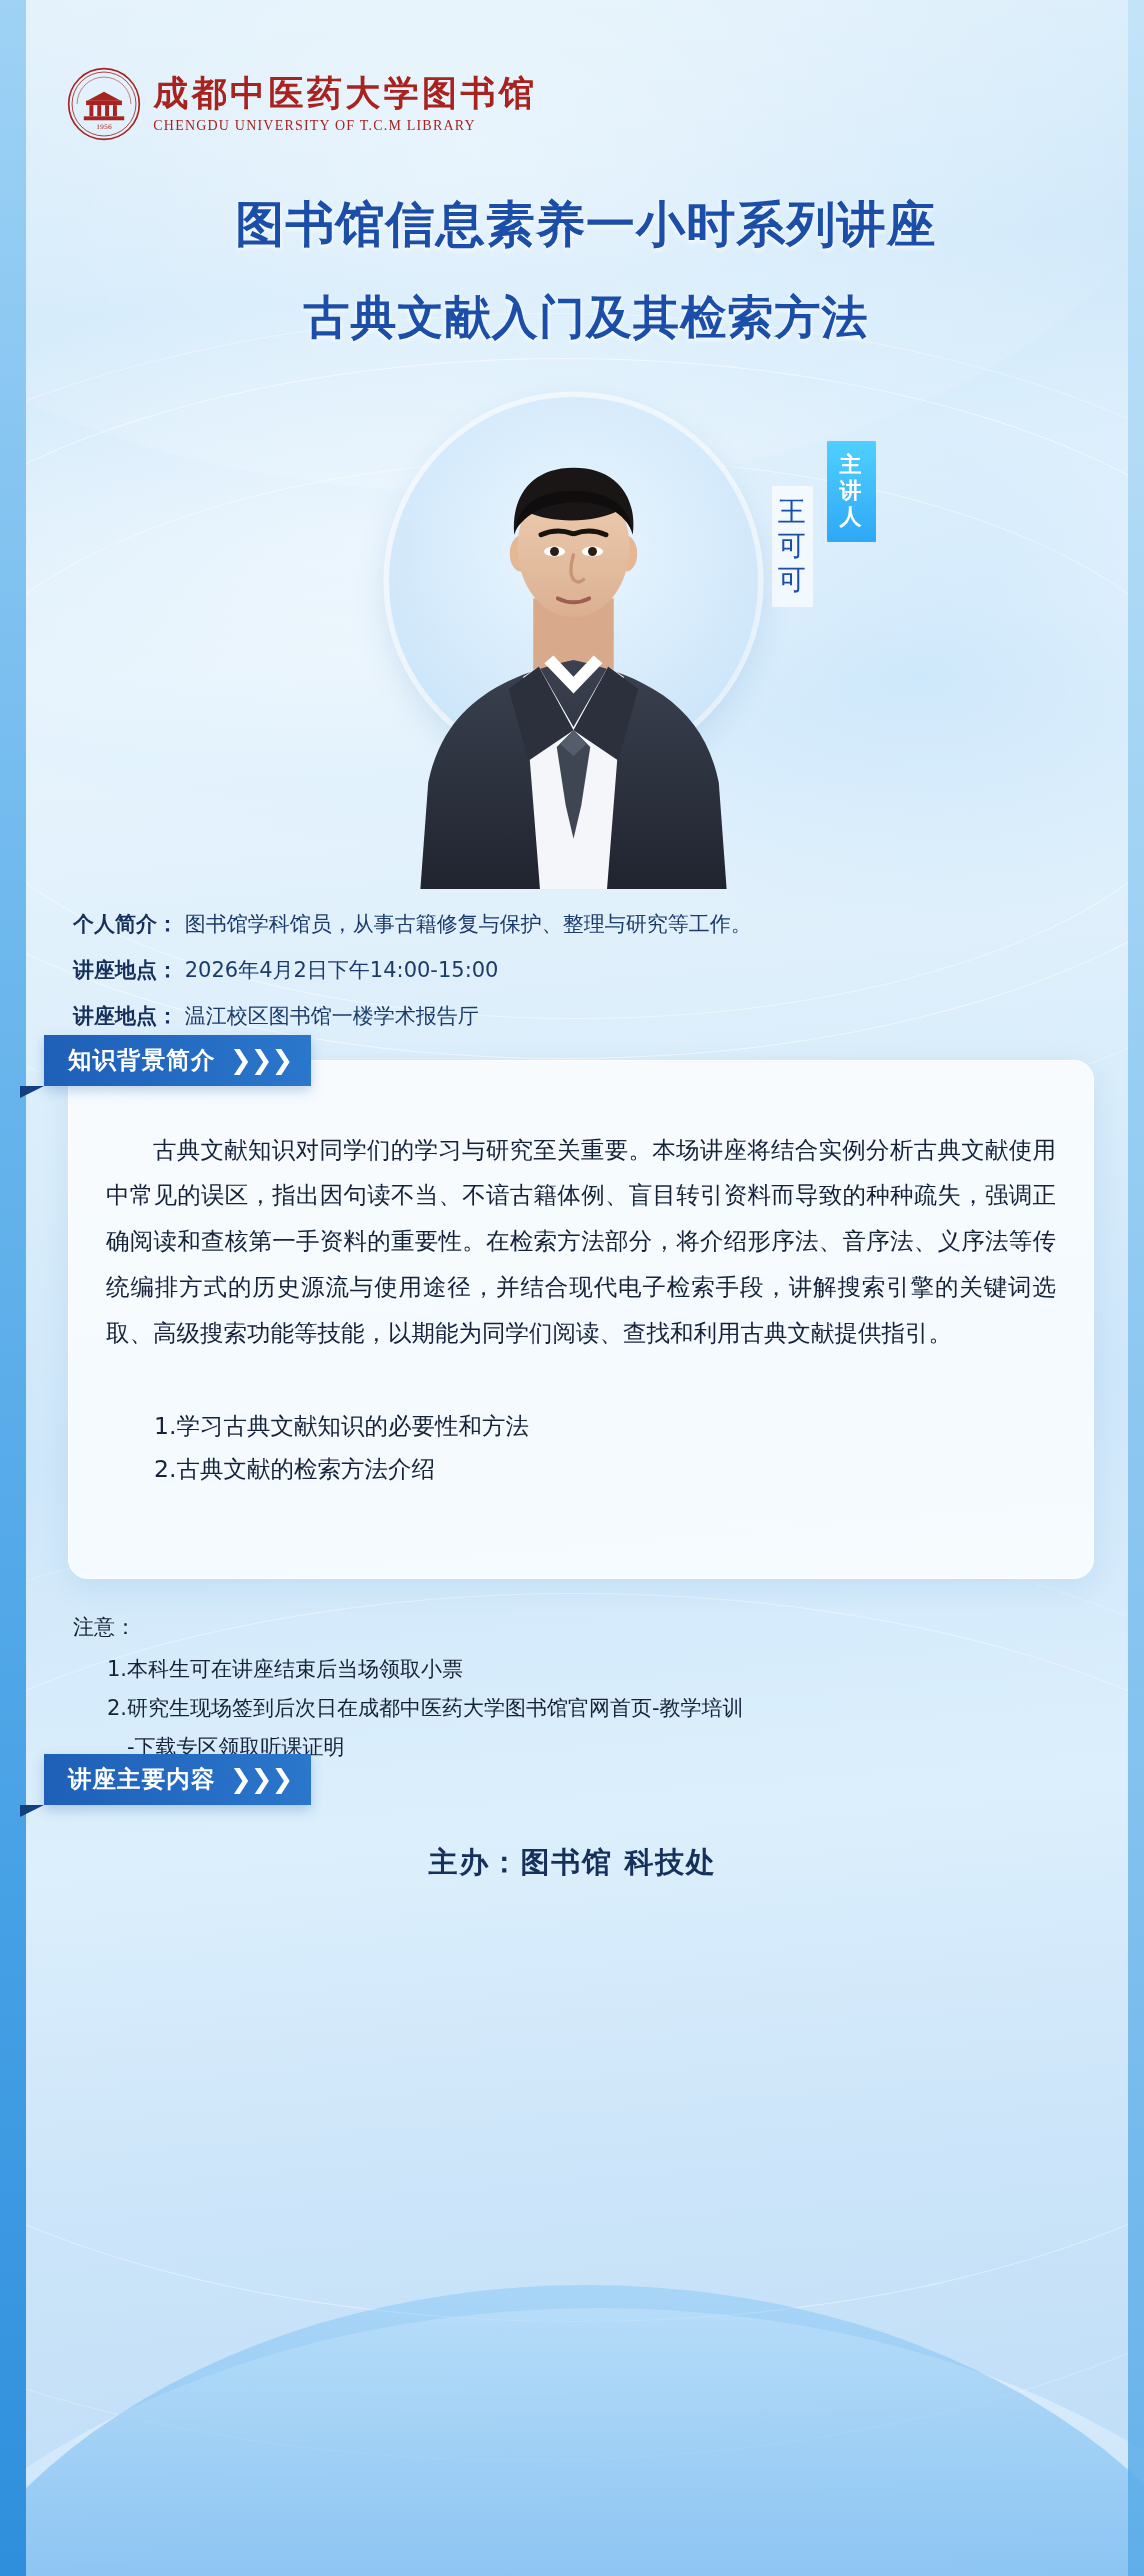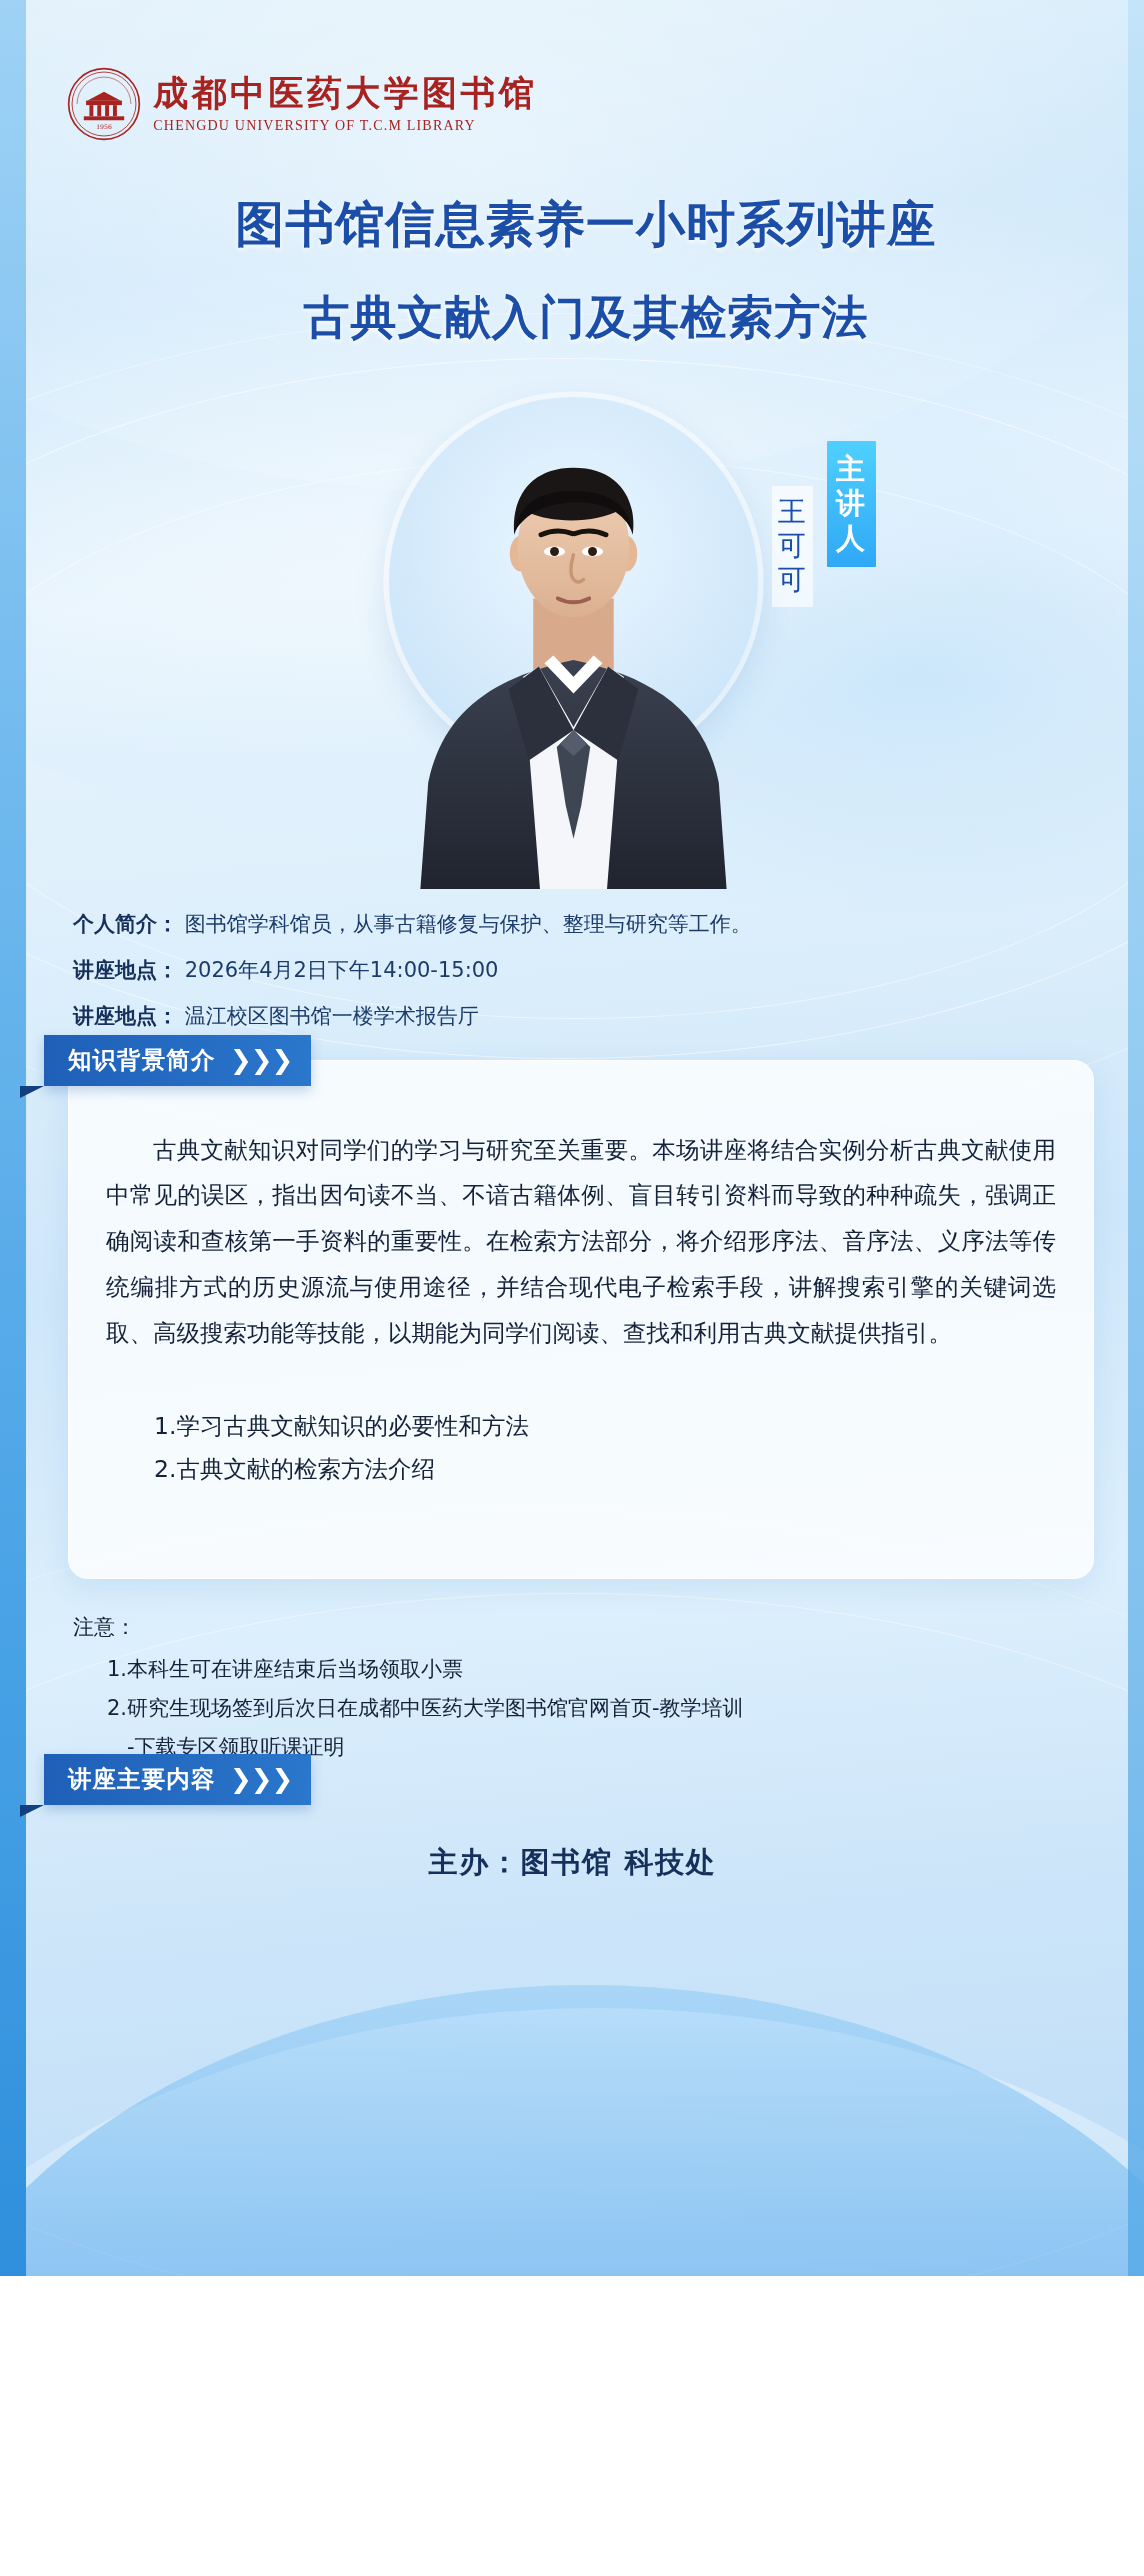--- a/index.html
+++ b/index.html
@@ -6,21 +6,21 @@
     margin: 0;
     padding: 0;
     background: #ffffff;
   }
   body {
     font-family: "Liberation Sans", sans-serif;
   }
   .poster {
     position: relative;
     width: 1145px;
-    height: 2276px;
+    height: 2576px;
     overflow: hidden;
     background: linear-gradient(175deg, #dff0fb 0%, #cfe8fa 12%, #e8f4fd 26%, #ddeffb 40%, #cfe7fa 55%, #dceffc 70%, #cbe4f9 84%, #bcdcf7 100%);
   }
   
   .bg-layer { position: absolute; inset: 0; overflow: hidden; }
   .swoosh {
     position: absolute;
     border-radius: 50%;
     opacity: .55;
   }
@@ -149,21 +149,21 @@
   }
   
   .badge-host {
     position: absolute;
     right: 10px; top: 44px;
     width: 40px;
     background: linear-gradient(180deg, #4fd0ff, #2fa8f5);
     color: #fff;
     font-family: "DejaVu Sans", sans-serif;
     font-weight: bold;
-    font-size: 29px;
+    font-size: 22px;
     line-height: 1.18;
     text-align: center;
     padding: 11.2px 4.5px 12.3px;
     letter-spacing: 1.1px;
     border-radius: 1.1px;
   }
   .badge-name {
     position: absolute;
     right: 73px; top: 89px;
     width: 34px;

